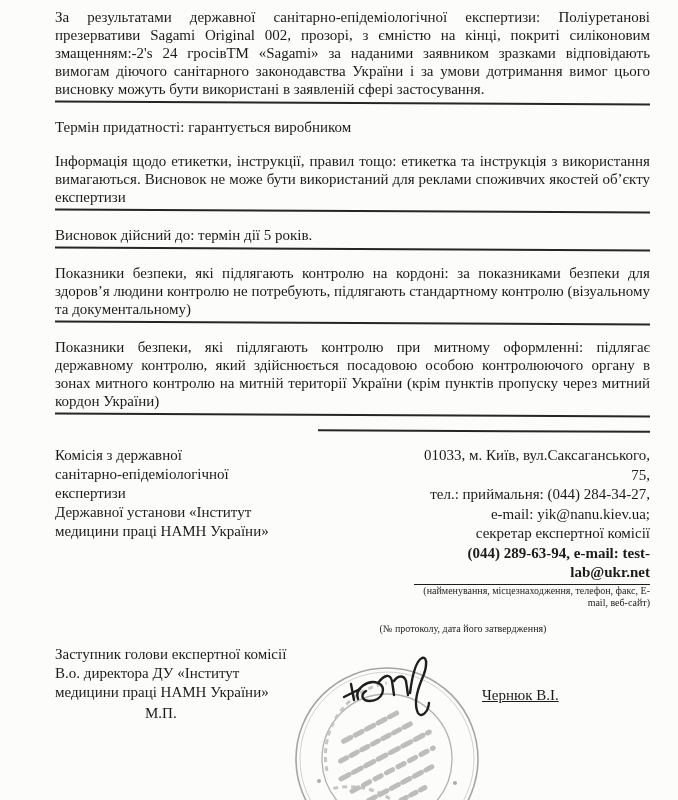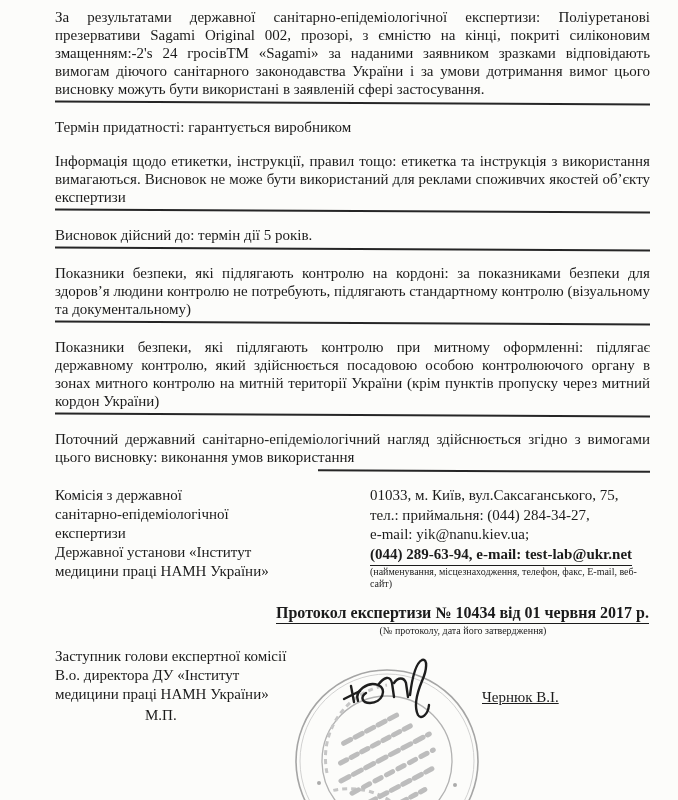--- a/index.html
+++ b/index.html
@@ -23,23 +23,23 @@
   }
   .para.sp { margin-bottom:16px; }
   .rule {
     height:0;
     border-top:2px solid #262626;
     margin:0 28px 14px 9px;
     transform:rotate(0.3deg);
   }
   .rule.partial { margin-left:272px; }
   
-  .commission { display:flex; margin:2px 28px 0 9px; }
+  .commission { display:flex; margin:2px 28px 0 9px;gap:44px; }
   .commission .left  { width:315px; font-size:15px; line-height:19px; }
-  .commission .right { flex:1; font-size:15px; line-height:19.5px; }
+  .commission .right { flex:1; font-size:15px; line-height:19.5px;text-align:right; }
   .contact-underlined {
     display:inline-block;
     font-weight:bold;
     border-bottom:1.6px solid #1b1b1b;
     padding-bottom:1px;
   }
   .small-caption { font-size:10px; line-height:12px; color:#222; }
   
   .protocol { margin:14px 28px 0 230px; font-size:16px; }
   .protocol .line {
@@ -73,42 +73,41 @@
   <p class="para">Висновок дійсний до: термін дії 5 років.</p>
   <div class="rule"></div>
 
 
   <p class="para">Показники безпеки, які підлягають контролю на кордоні: за показниками безпеки для здоров’я людини контролю не потребують, підлягають стандартному контролю (візуальному та документальному)</p>
   <div class="rule"></div>
 
   <p class="para">Показники безпеки, які підлягають контролю при митному оформленні: підлягає державному контролю, який здійснюється посадовою особою контролюючого органу в зонах митного контролю на митній території України (крім пунктів пропуску через митний кордон України)</p>
   <div class="rule"></div>
 
-  <p class="para">Поточний державний санітарно-епідеміологічний нагляд здійснюється згідно з вимогами цього висновку: виконання умов використання</p>
   <div class="rule partial"></div>
 
   <div class="commission">
     <div class="left">
       <div>Комісія з державної</div>
       <div>санітарно-епідеміологічної</div>
       <div>експертизи</div>
       <div>Державної установи «Інститут</div>
       <div>медицини праці НАМН України»</div>
     </div>
     <div class="right">
       <div>01033, м. Київ, вул.Саксаганського, 75,</div>
       <div>тел.: приймальня: (044) 284-34-27,</div>
       <div>e-mail: yik@nanu.kiev.ua;</div>
+      <div>секретар експертної комісії</div>
       <div><span class="contact-underlined">(044) 289-63-94, e-mail: test-lab@ukr.net</span></div>
       <div class="small-caption">(найменування, місцезнаходження, телефон, факс, E-mail, веб-сайт)</div>
     </div>
   </div>
 
   <div class="protocol">
-    <span class="line">Протокол експертизи  №  10434 від 01 червня 2017 р.</span>
     <div class="small-caption">(№ протоколу, дата його затвердження)</div>
   </div>
 
   <div class="officials">
     <div class="pos">
       <div>Заступник голови експертної комісії</div>
       <div>В.о. директора ДУ «Інститут</div>
       <div>медицини праці НАМН України»</div>
       <div class="seal-mark">М.П.</div>
     </div>

